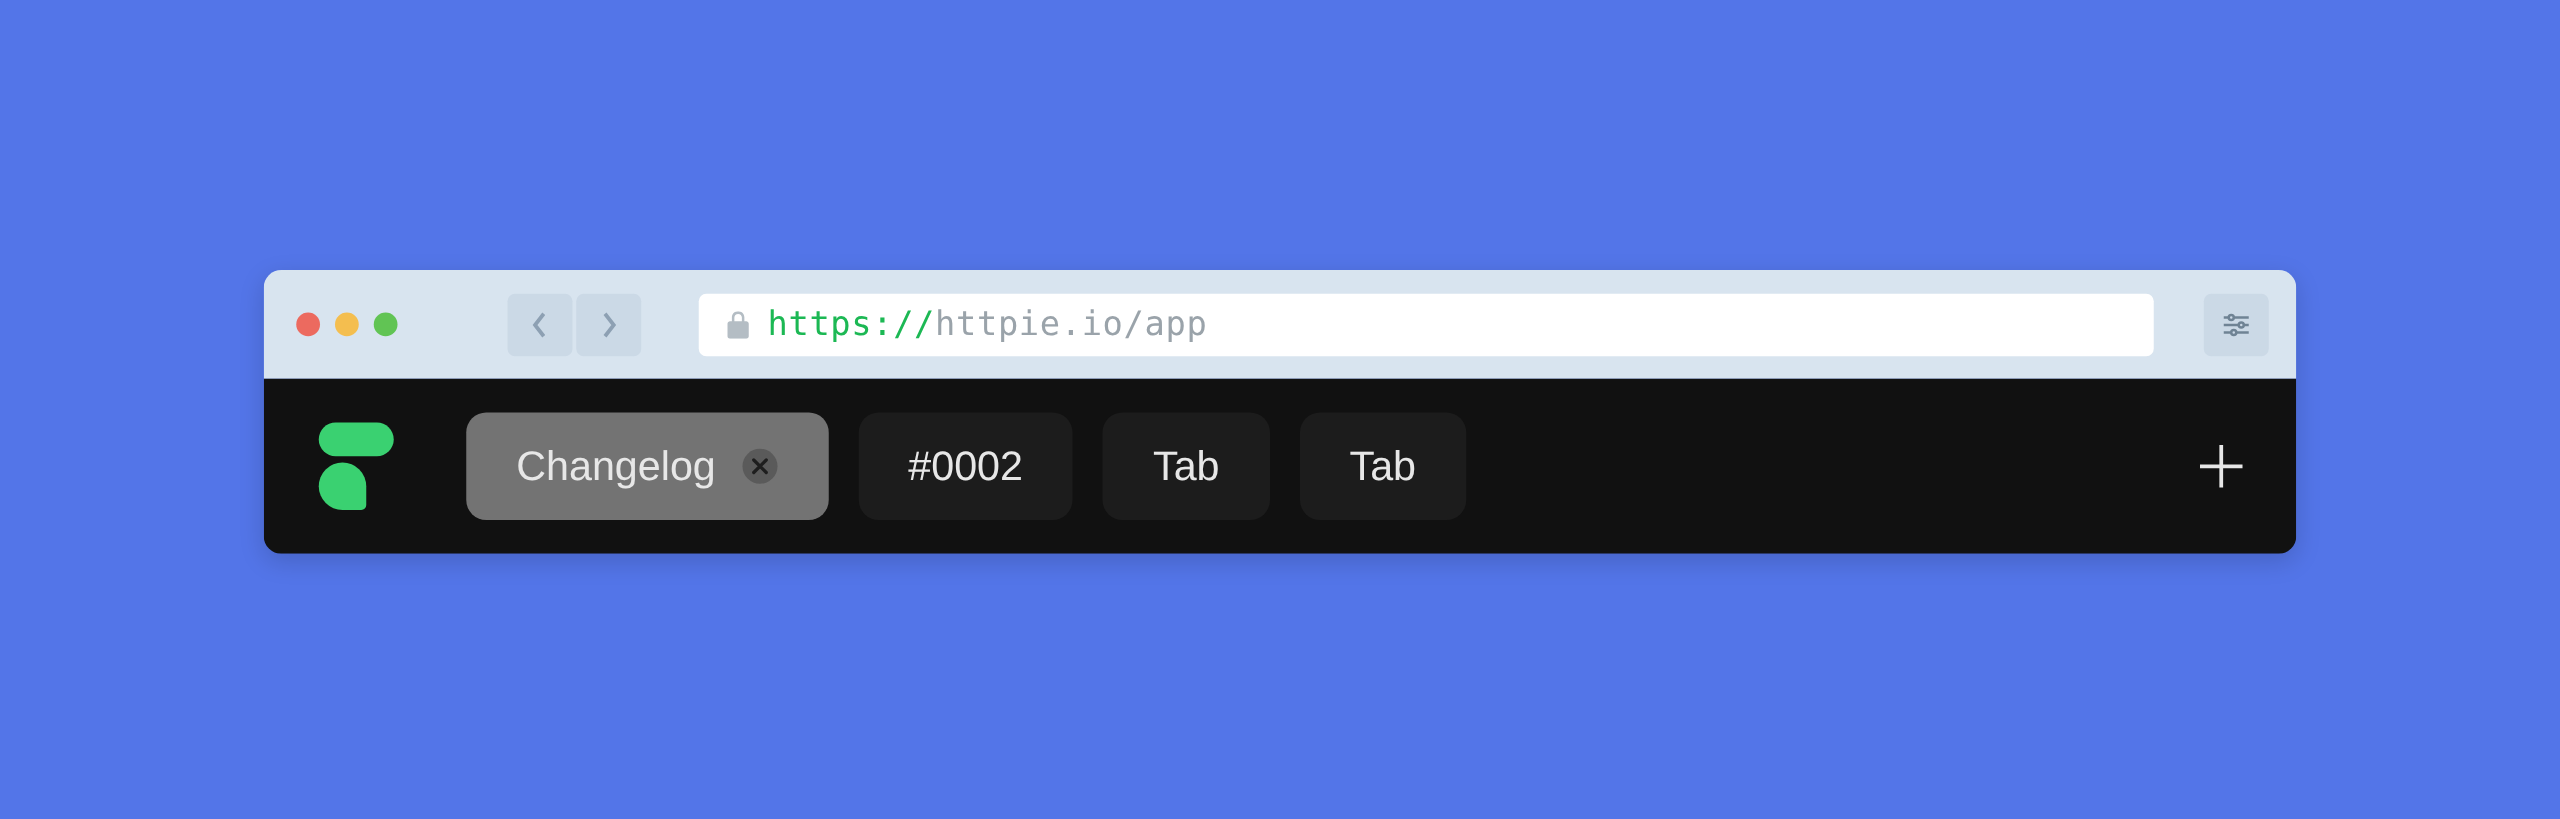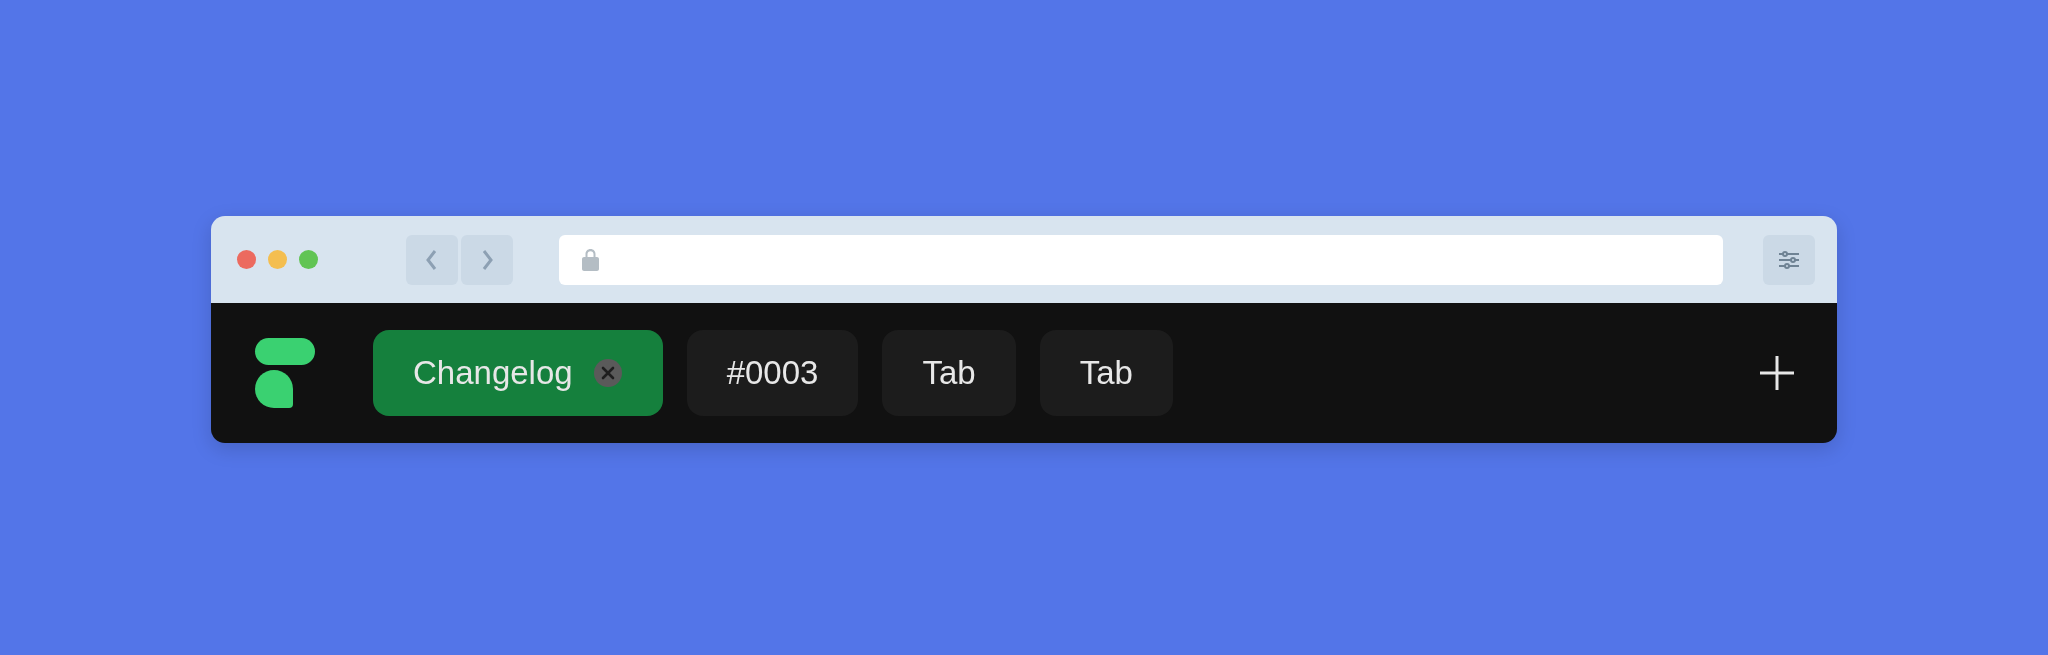--- a/index.html
+++ b/index.html
@@ -97,21 +97,21 @@
     height: 86px;
     padding: 0 40px;
     border-radius: 16px;
     display: flex;
     align-items: center;
     gap: 18px;
     font-size: 33px;
     color: #e7e7e7;
     white-space: nowrap;
   }
-  .tab.active   { background: #15803d; }
+  .tab.active   { background: #737373; }
   .tab.inactive { background: #1c1c1c; }
   .tab .close {
     display: flex; align-items: center; justify-content: center;
     width: 30px; height: 30px;
     margin-left: 2px;
   }
   .tab .close svg { width: 30px; height: 30px; }
   .tab .close circle { fill: #5a5a5a; }
   .tab .close path { stroke: #1e1e1e; stroke-width: 2.6; stroke-linecap: round; }
 
@@ -146,20 +146,24 @@
             <path d="M4 2 L11 11 L4 20"></path>
           </svg>
       </div>
     </div>
 
     <div class="address-bar">
       <span class="lock">
         <svg viewBox="0 0 19 22">
             <path d="M9.5 0c-3 0-5 2.2-5 5v3H3c-1 0-2 .9-2 2v10c0 1.1 1 2 2 2h13c1 0 2-.9 2-2V10c0-1.1-1-2-2-2h-1.5V5c0-2.8-2-5-5-5zm0 2.2c1.8 0 3 1.3 3 2.8v3h-6V5c0-1.5 1.2-2.8 3-2.8z"></path>
           </svg>
+      </span>
+      <span class="url">
+        <span class="scheme">https://</span>
+          <span class="rest">httpie.io/app</span>
       </span>
     </div>
 
     <div class="settings-btn">
       <svg viewBox="0 0 22 20">
         <line x1="1" y1="4" x2="21" y2="4"></line>
         <line x1="1" y1="10" x2="21" y2="10"></line>
         <line x1="1" y1="16" x2="21" y2="16"></line>
         <circle cx="7" cy="4" r="2" fill="#cbd9e6"></circle>
         <circle cx="15" cy="10" r="2" fill="#cbd9e6"></circle>
@@ -178,21 +182,21 @@
       <div class="tab active">
         <span>Changelog</span>
         <span class="close">
           <svg viewBox="0 0 30 30">
             <circle cx="15" cy="15" r="14"></circle>
             <path d="M10 10 L20 20 M20 10 L10 20"></path>
           </svg>
         </span>
       </div>
       <div class="tab inactive">
-        <span>#0003</span>
+        <span>#0002</span>
       </div>
       <div class="tab inactive">
         <span>Tab</span>
       </div>
       <div class="tab inactive">
         <span>Tab</span>
       </div>
     </div>
 
     <div class="new-tab">

